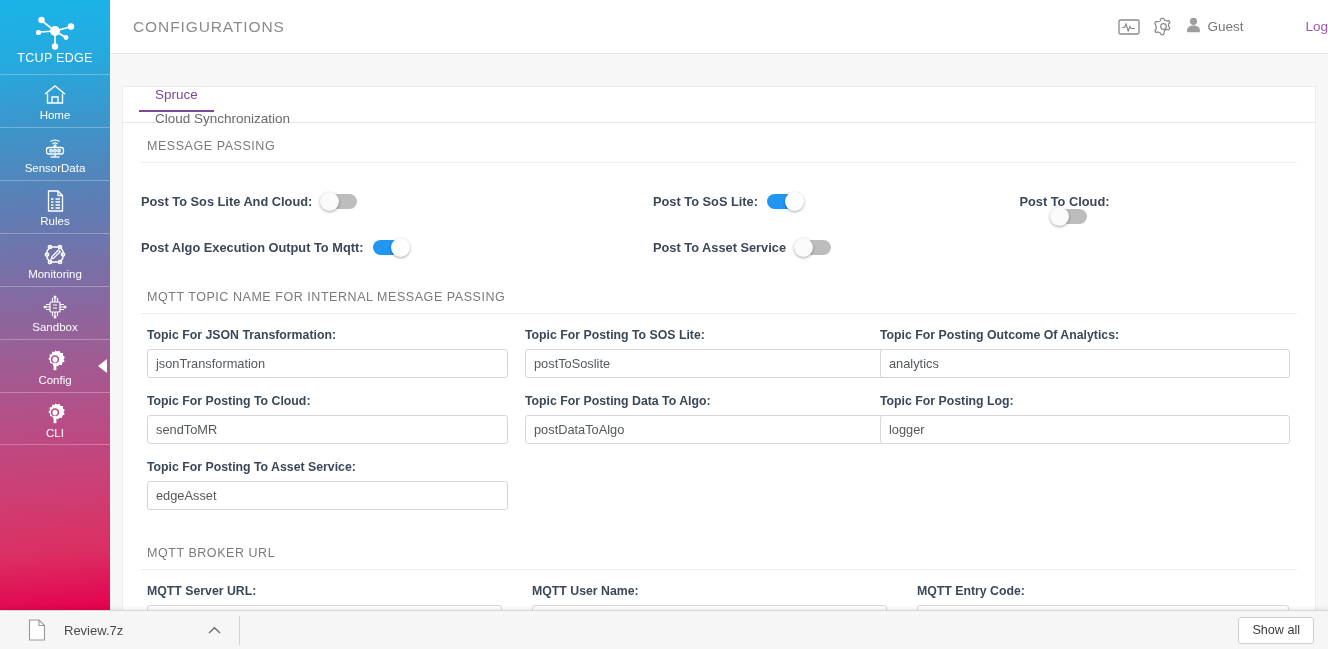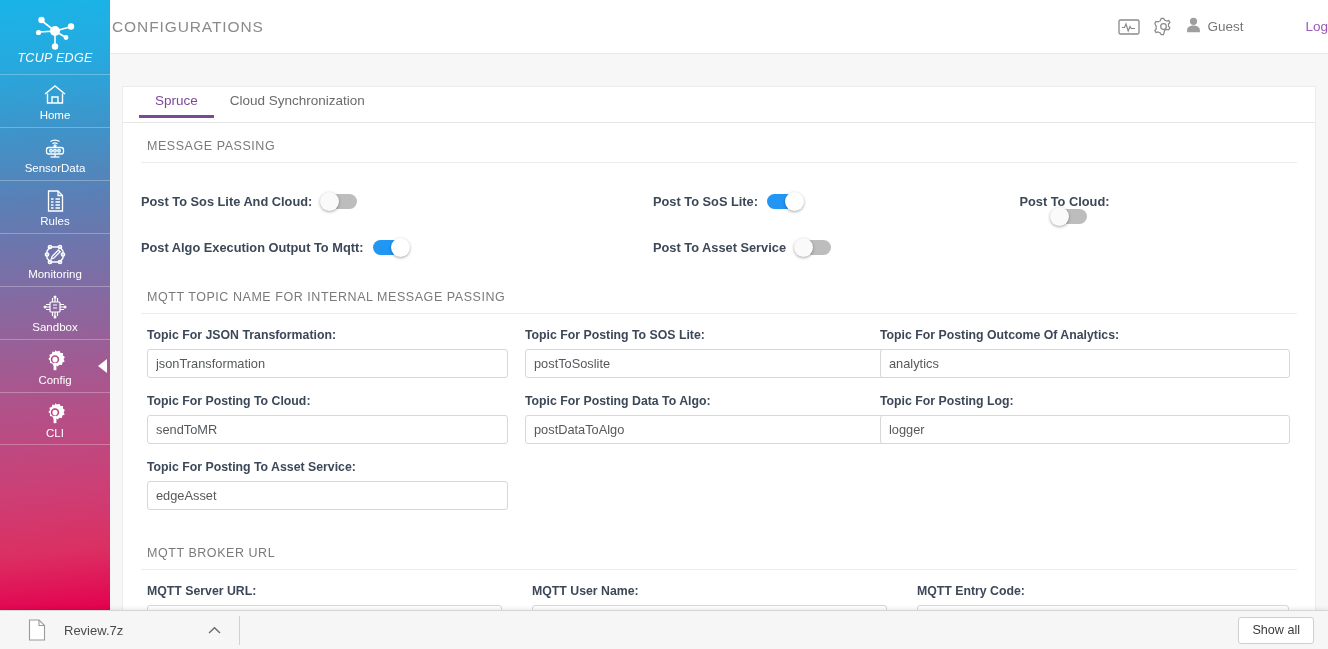--- a/index.html
+++ b/index.html
@@ -41,21 +41,20 @@
     z-index: 5;
   }
 
   .logo-block {
     height: 74px;
     display: flex;
     flex-direction: column;
     align-items: center;
     justify-content: center;
     padding-top: 4px;
-    font-style: italic;
   }
   .logo-mark { width: 46px; height: 36px; display: block; }
   .logo-text {
     color: #ffffff;
     font-size: 12.5px;
     letter-spacing: .3px;
     margin-top: 1px;
     white-space: nowrap;
   }
 
@@ -95,21 +94,21 @@
     position: absolute;
     left: 110px; top: 0;
     width: 1218px; height: 54px;
     background: #ffffff;
     border-bottom: 1px solid #e8e8e8;
     display: flex;
     align-items: center;
     box-shadow: 0 1px 3px rgba(0,0,0,0.06);
   }
   .topbar-title {
-    margin-left: 2px;
+    margin-left: 23px;
     font-size: 15.5px;
     letter-spacing: .9px;
     color: #8b8b8b;
   }
   .topbar-right {
     margin-left: auto;
     display: flex;
     align-items: center;
     padding-right: 0px;
     gap: 0px;
@@ -150,23 +149,24 @@
     left: 12px; top: 32px;
     width: 1194px;
     background: #ffffff;
     border: 1px solid #ececec;
     min-height: 520px;
   }
 
   .tabs-strip {
     height: 36px;
     display: flex;
-    align-items: center;
+    align-items: flex-start;
     padding-left: 16px;
     border-bottom: 1px solid #e6e6e6;
+    flex-direction: column;
   }
   .tab {
     font-size: 13.5px;
     color: #6b6b6b;
     padding: 0 16px 9px 16px;
     cursor: pointer;
     position: relative;
   }
   .tab.active { color: #7a4a96; }
   .tab.active::after {

